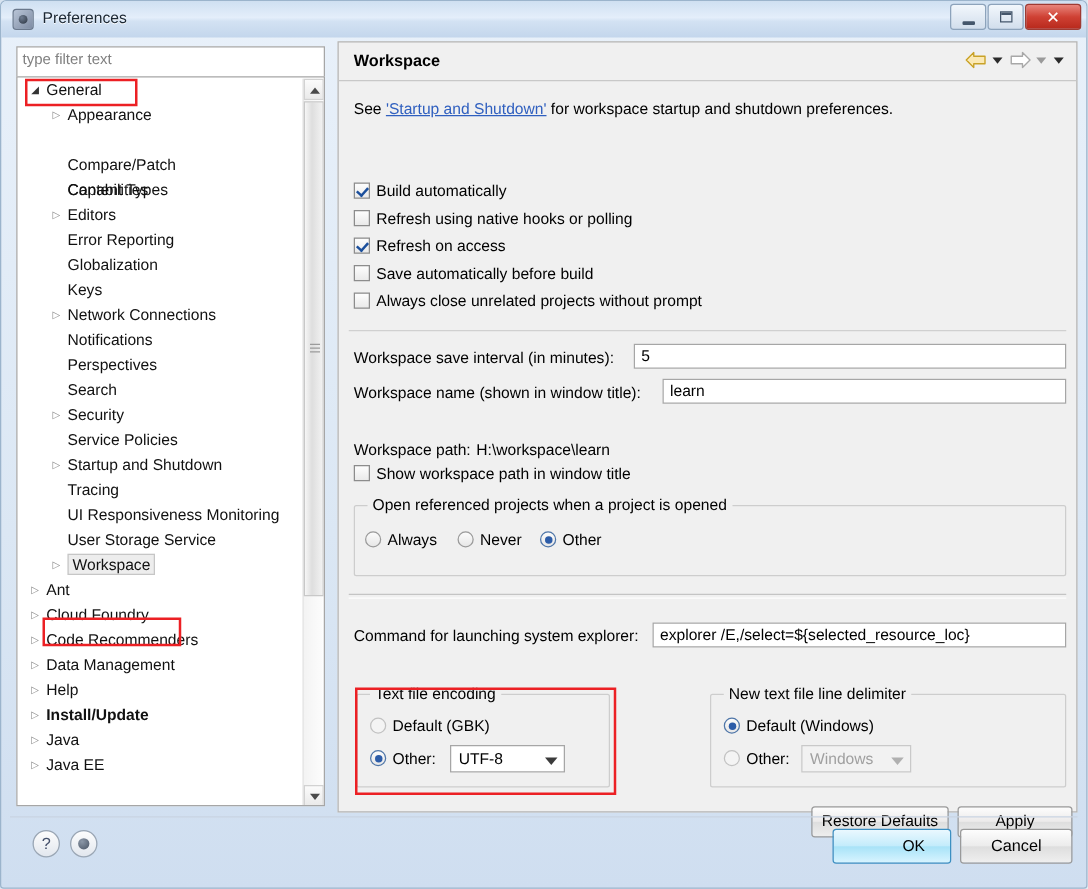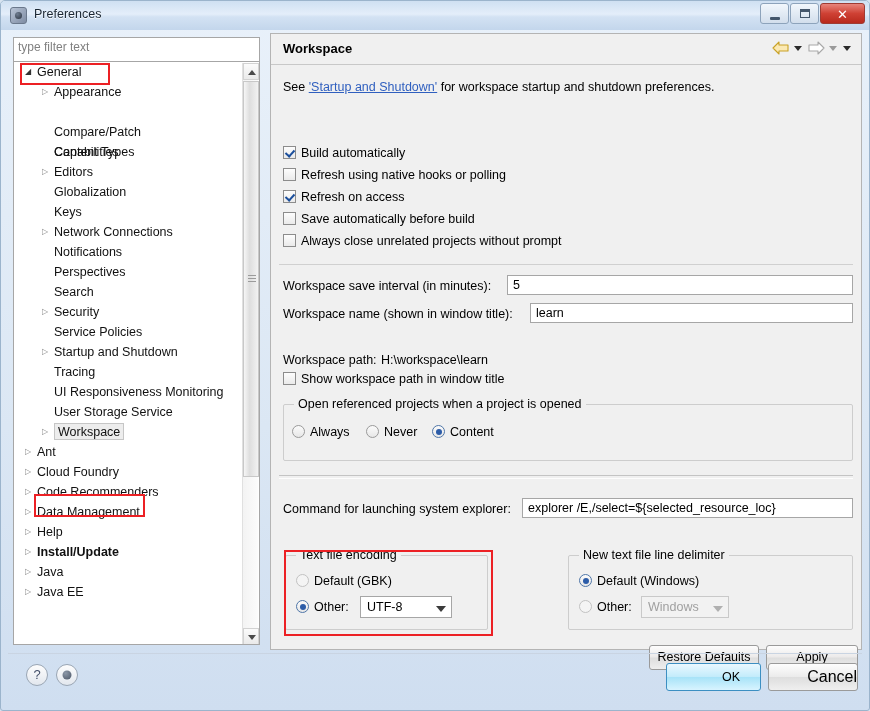--- a/index.html
+++ b/index.html
@@ -236,21 +236,21 @@
   .btn-ok{
     position:absolute;left:658px;top:10px;width:95px;height:28px;
     border:1px solid #3c8fc2;border-radius:3px;box-sizing:border-box;
     background:linear-gradient(180deg,#eaf8ff,#c4ecfb 48%,#a8e3f8 52%,#d8f4ff);
     text-align:center;line-height:26px;font-size:12.5px;padding-left:35px;
   }
   .btn-cancel{
     position:absolute;left:760px;top:10px;width:90px;height:28px;
     border:1px solid #9a9a9a;border-radius:3px;box-sizing:border-box;
     background:linear-gradient(180deg,#fdfdfd,#ececec 48%,#dedede 52%,#efefef);
-    text-align:right;line-height:26px;font-size:16px;
+    text-align:center;line-height:26px;font-size:13px;
   }
 </style>
 </head>
 <body>
 
 <div class="window">
 
   <div class="titlebar">
     <div class="title-icon"></div>
     <div class="title-text">Preferences</div>
@@ -286,20 +286,23 @@
           </div>
           <div class="tnode">
             <span class="lbl" style="left: 40px;">Compare/Patch</span>
           </div>
           <div class="tnode">
             <span class="lbl" style="left: 40px;">Content Types</span>
           </div>
           <div class="tnode">
             <span class="arrow" style="left: 25px;">▷</span>
             <span class="lbl" style="left: 40px;">Editors</span>
+          </div>
+          <div class="tnode">
+            <span class="lbl" style="left: 40px;">Error Reporting</span>
           </div>
           <div class="tnode">
             <span class="lbl" style="left: 40px;">Globalization</span>
           </div>
           <div class="tnode">
             <span class="lbl" style="left: 40px;">Keys</span>
           </div>
           <div class="tnode">
             <span class="arrow" style="left: 25px;">▷</span>
             <span class="lbl" style="left: 40px;">Network Connections</span>
@@ -447,21 +450,21 @@
 
         <div class="group" style="left:12px;top:339px;width:570px;height:57px;">
           <div class="gtitle">Open referenced projects when a project is opened</div>
           <div class="opt-row" style="left:8px;top:20px;">
             <span class="rb"></span><span>Always</span>
           </div>
           <div class="opt-row" style="left:82px;top:20px;">
             <span class="rb"></span><span>Never</span>
           </div>
           <div class="opt-row" style="left:148px;top:20px;">
-            <span class="rb on"></span><span>Content</span>
+            <span class="rb on"></span><span>Other</span>
           </div>
         </div>
 
         <div class="hr2" style="left:8px;top:410px;width:574px;"></div>
 
         <div class="lbl-s" style="left:12px;top:437px;">Command for launching system explorer:</div>
         <div class="field" style="left:251px;top:433px;width:331px;">explorer /E,/select=${selected_resource_loc}</div>
 
         <div class="group" style="left:14px;top:490px;width:203px;height:75px;">
           <div class="gtitle">Text file encoding</div>

